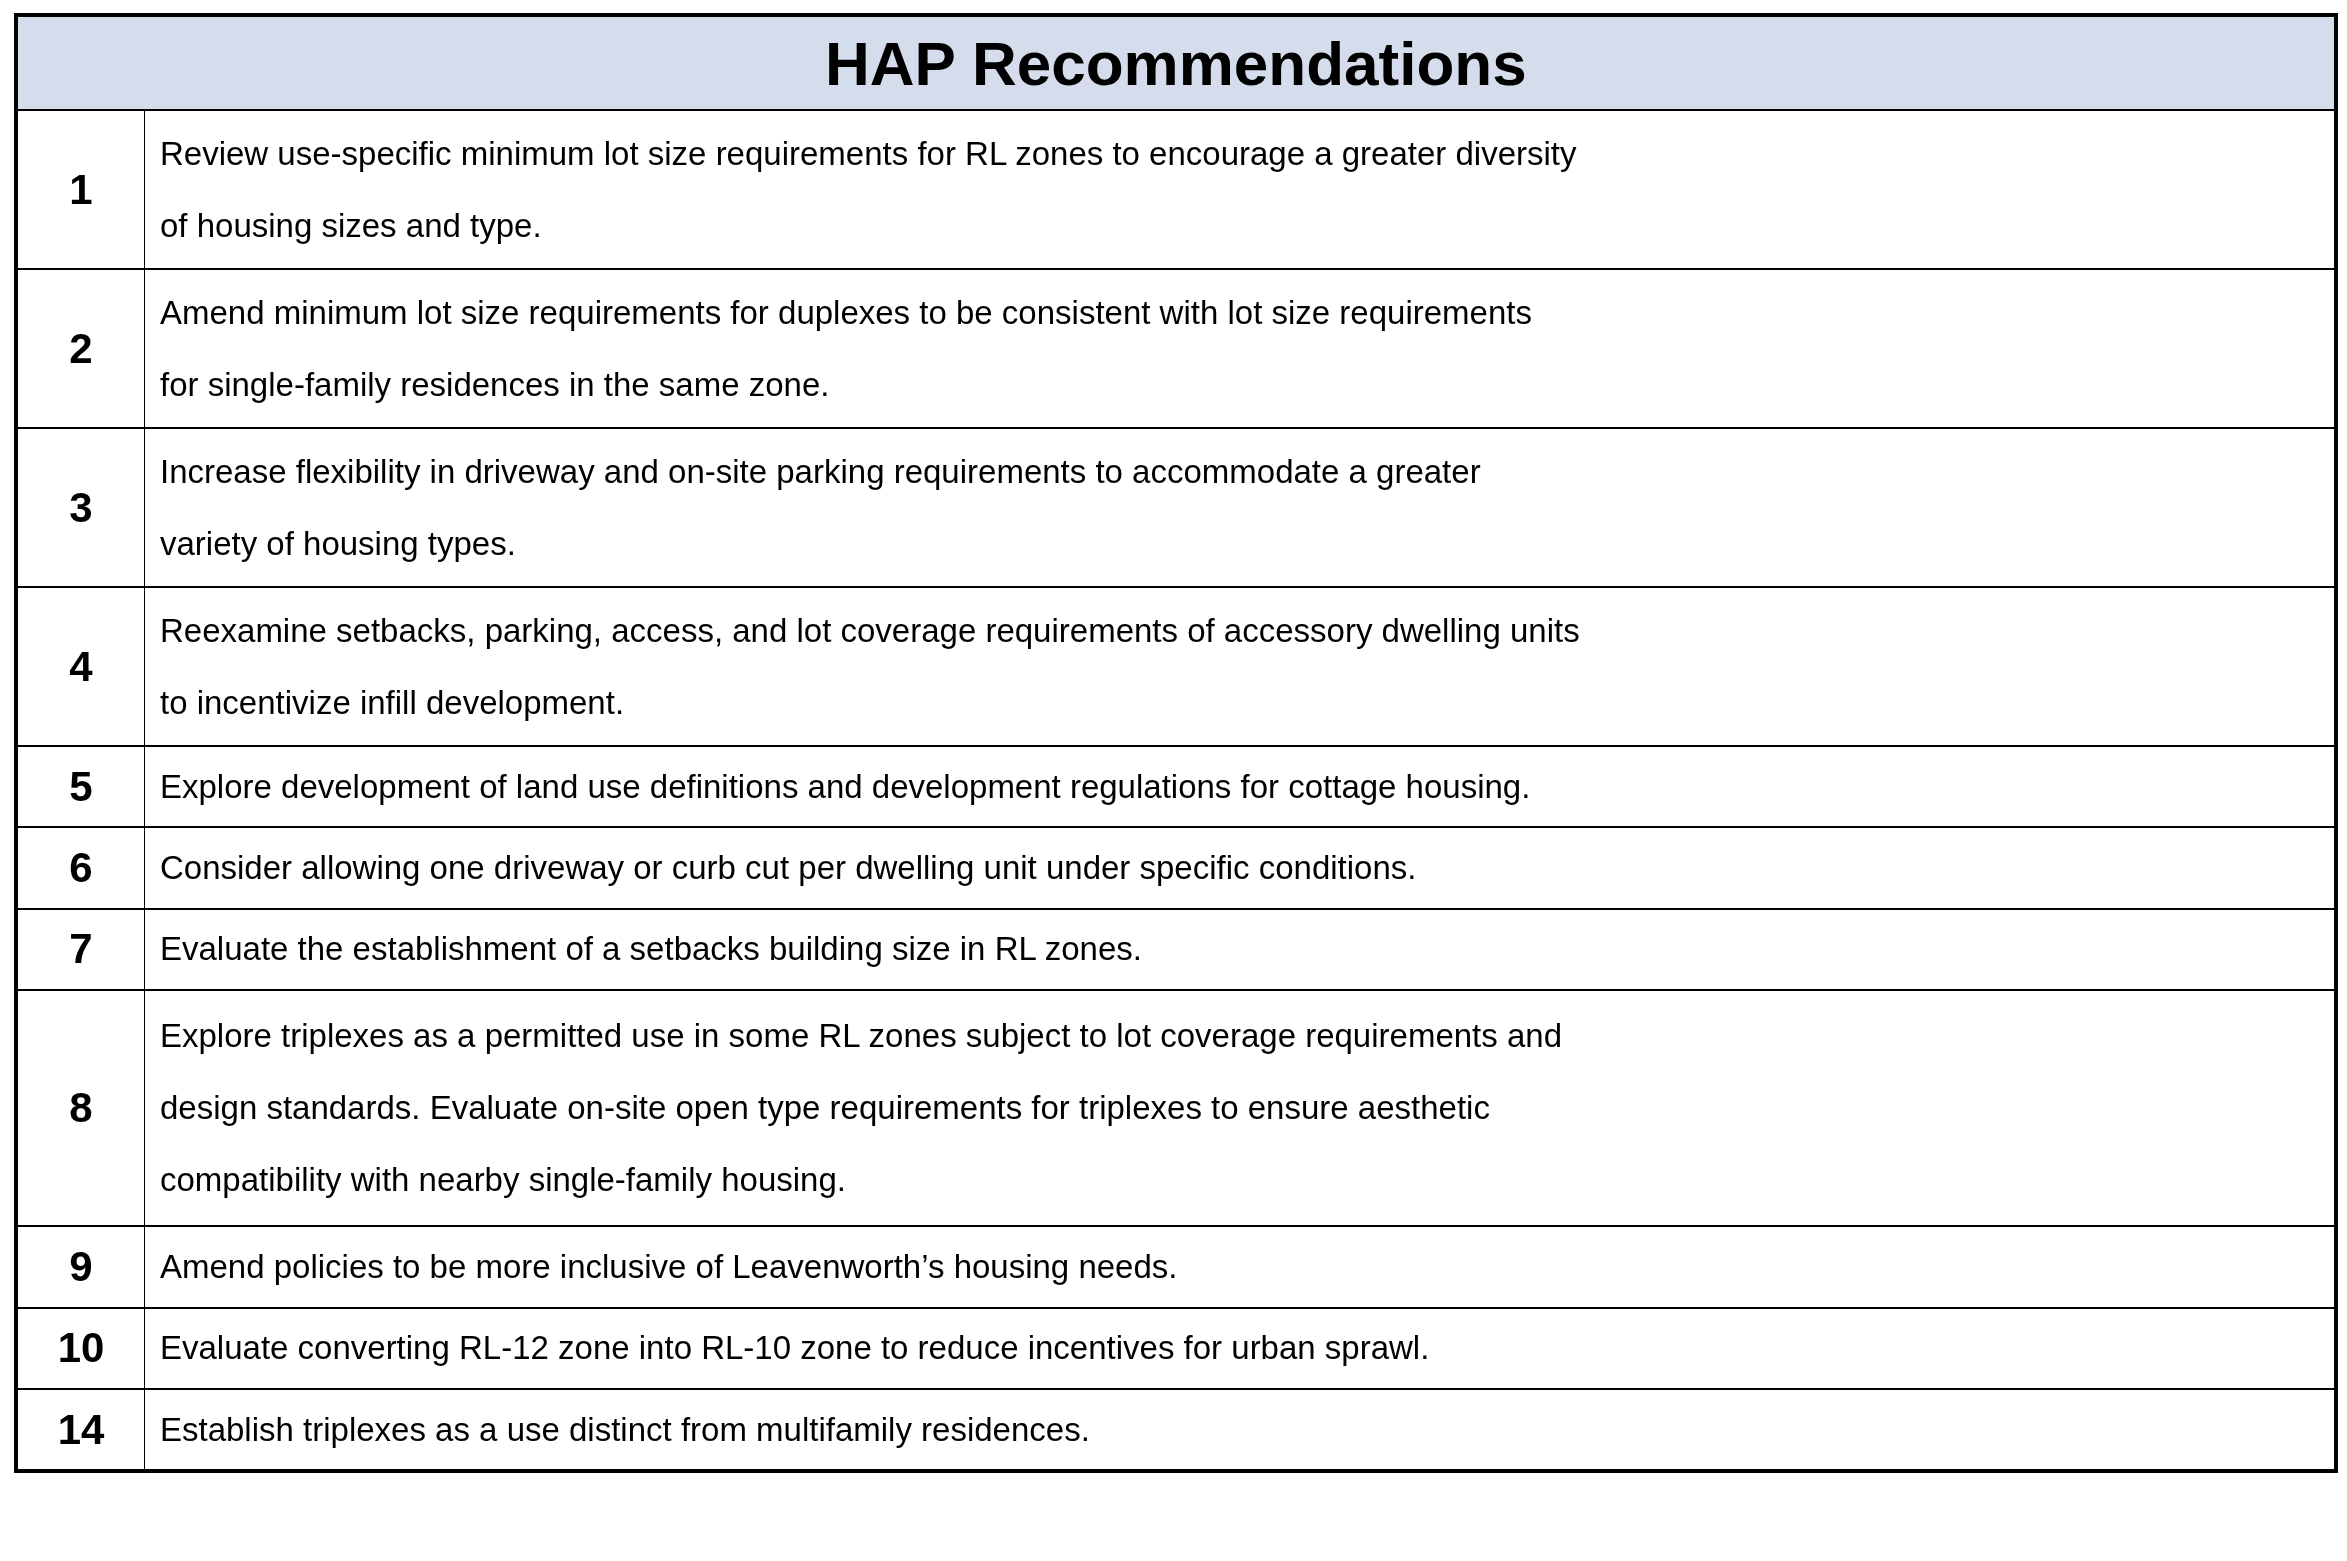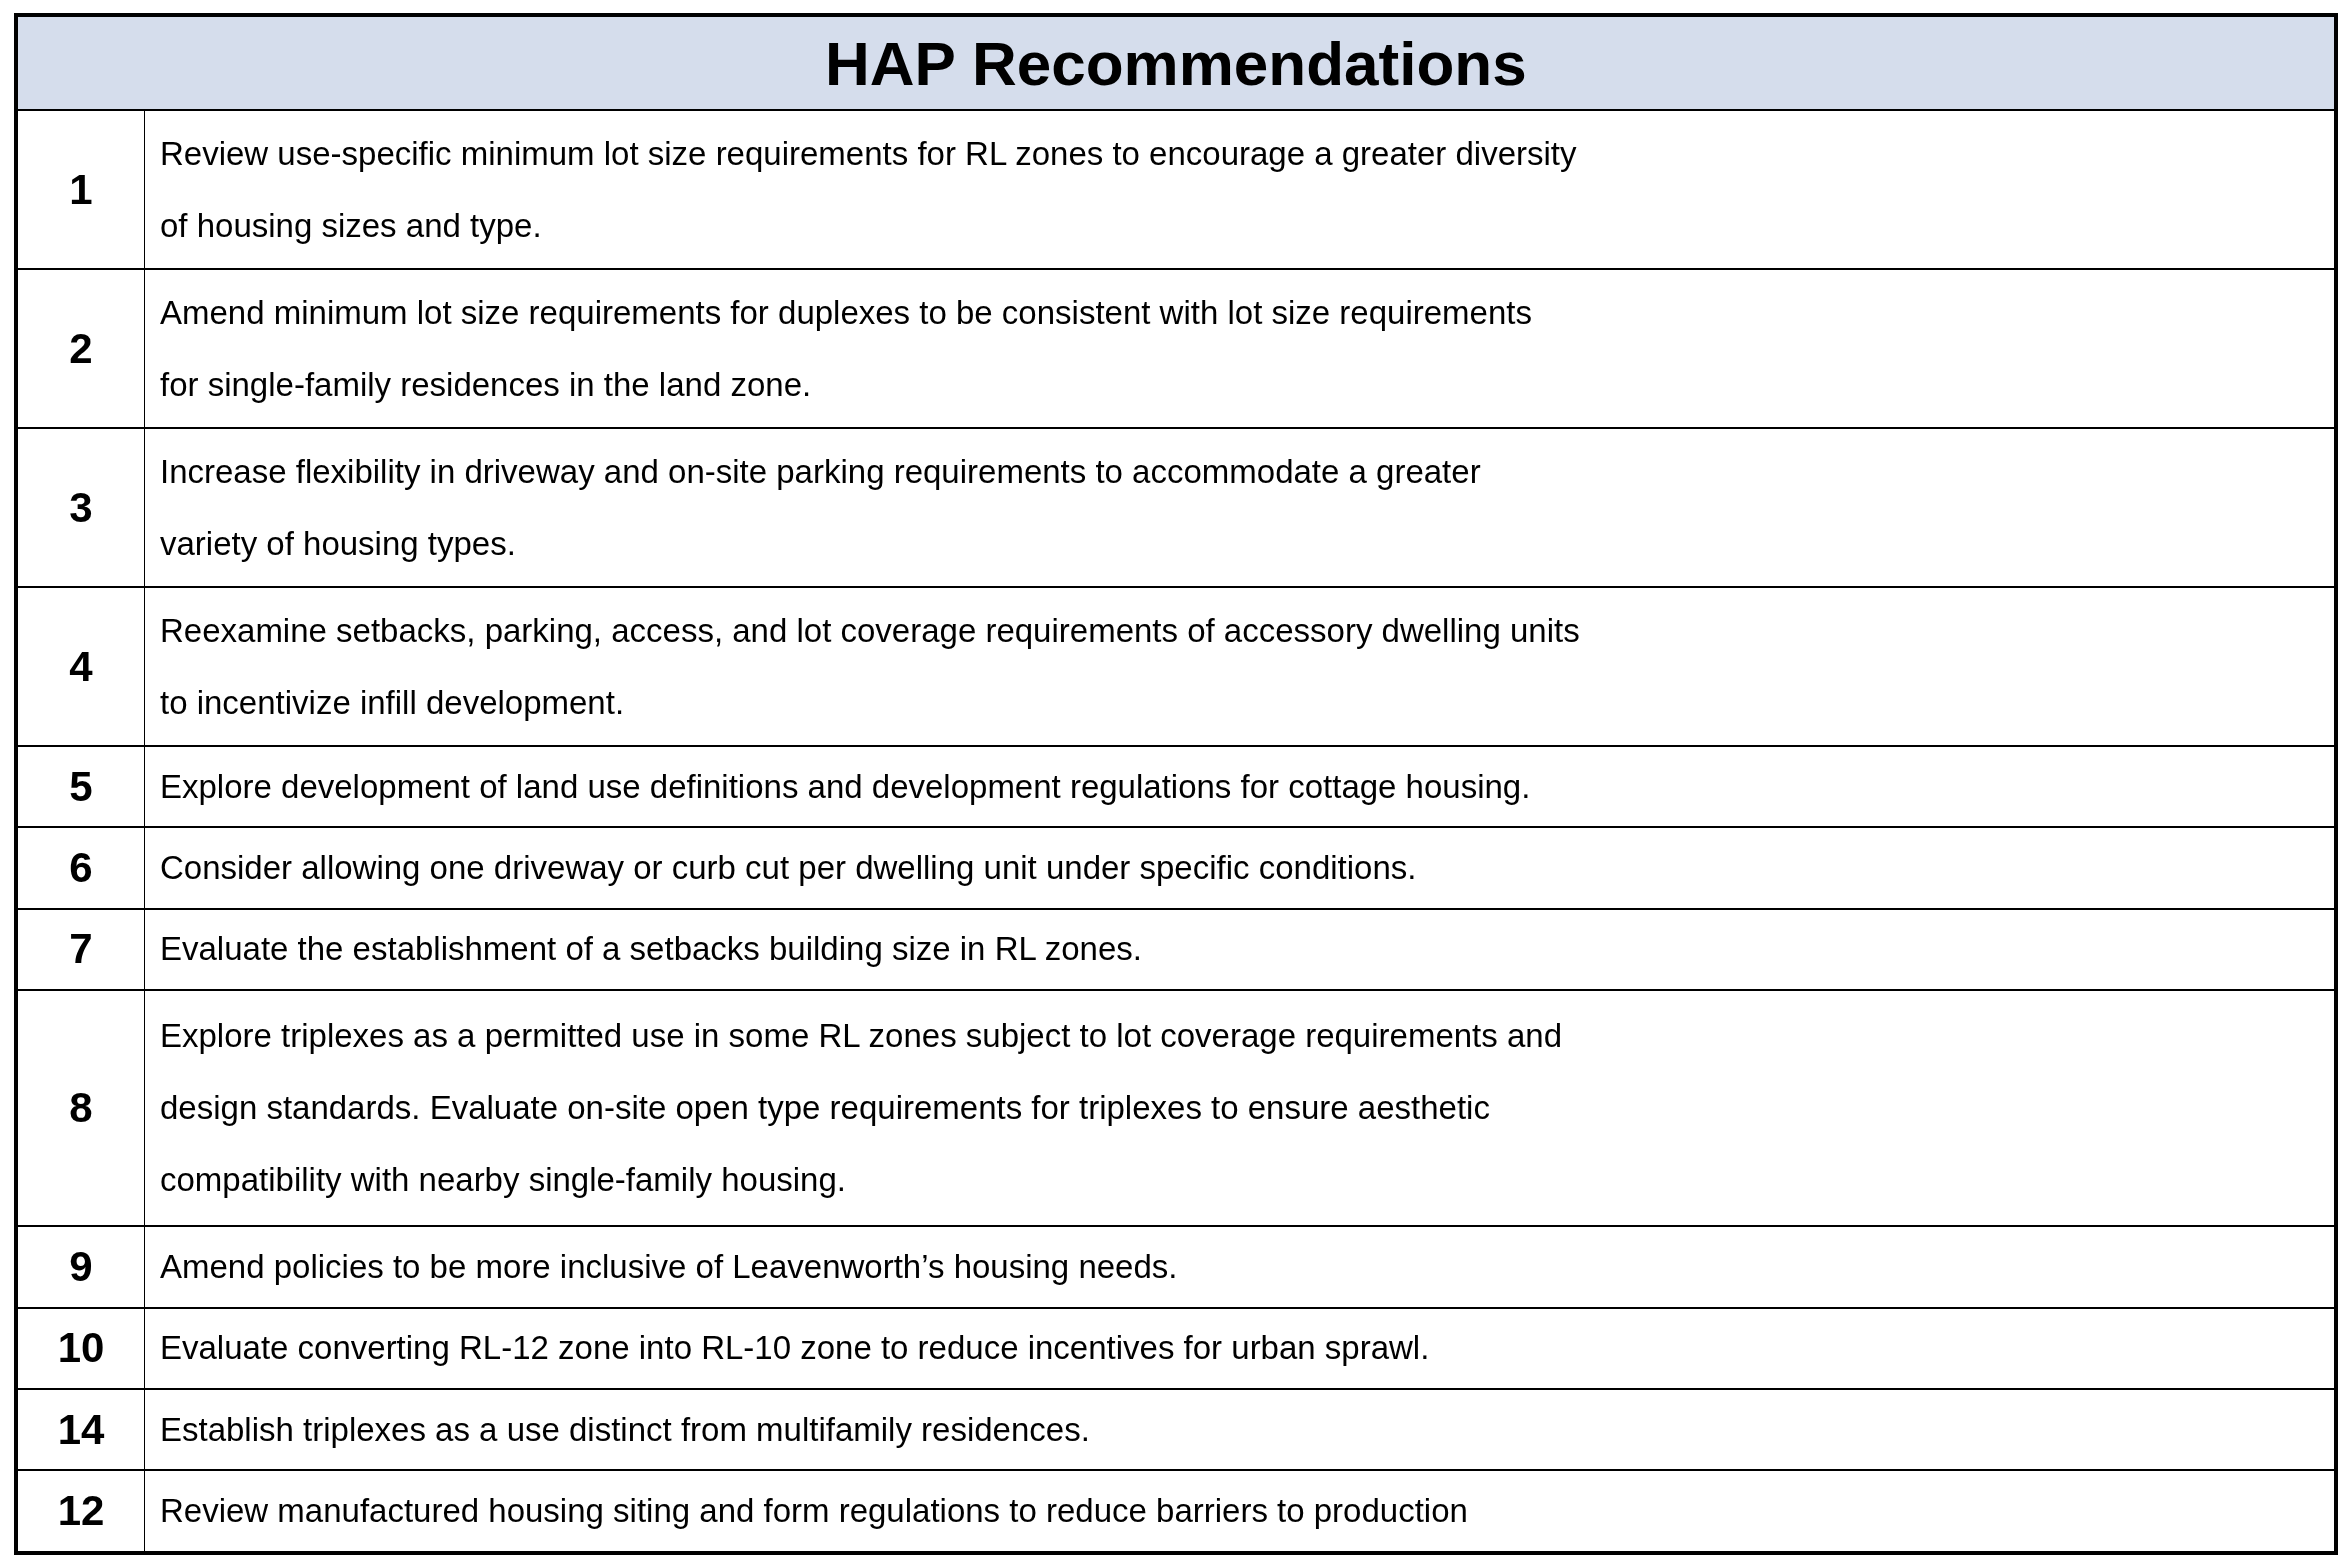--- a/index.html
+++ b/index.html
@@ -79,21 +79,21 @@
       <th class="title-cell" colspan="2">HAP Recommendations</th>
     </tr>
     <tr class="h2">
       <td class="num-cell">1</td>
       <td class="text-cell">Review use-specific minimum lot size requirements for RL zones to encourage a greater diversity
 of housing sizes and type.</td>
     </tr>
     <tr class="h2">
       <td class="num-cell">2</td>
       <td class="text-cell">Amend minimum lot size requirements for duplexes to be consistent with lot size requirements
-for single-family residences in the land zone.</td>
+for single-family residences in the same zone.</td>
     </tr>
     <tr class="h2">
       <td class="num-cell">3</td>
       <td class="text-cell">Increase flexibility in driveway and on-site parking requirements to accommodate a greater
 variety of housing types.</td>
     </tr>
     <tr class="h2">
       <td class="num-cell">4</td>
       <td class="text-cell">Reexamine setbacks, parking, access, and lot coverage requirements of accessory dwelling units
 to incentivize infill development.</td>
@@ -121,20 +121,16 @@
       <td class="text-cell">Amend policies to be more inclusive of Leavenworth’s housing needs.</td>
     </tr>
     <tr class="h1">
       <td class="num-cell">10</td>
       <td class="text-cell">Evaluate converting RL-12 zone into RL-10 zone to reduce incentives for urban sprawl.</td>
     </tr>
     <tr class="h1">
       <td class="num-cell">14</td>
       <td class="text-cell">Establish triplexes as a use distinct from multifamily residences.</td>
     </tr>
-    <tr class="h1">
-      <td class="num-cell">12</td>
-      <td class="text-cell">Review manufactured housing siting and form regulations to reduce barriers to production</td>
-    </tr>
   </tbody>
     </table>
 </div>
 
 
 </body></html>

